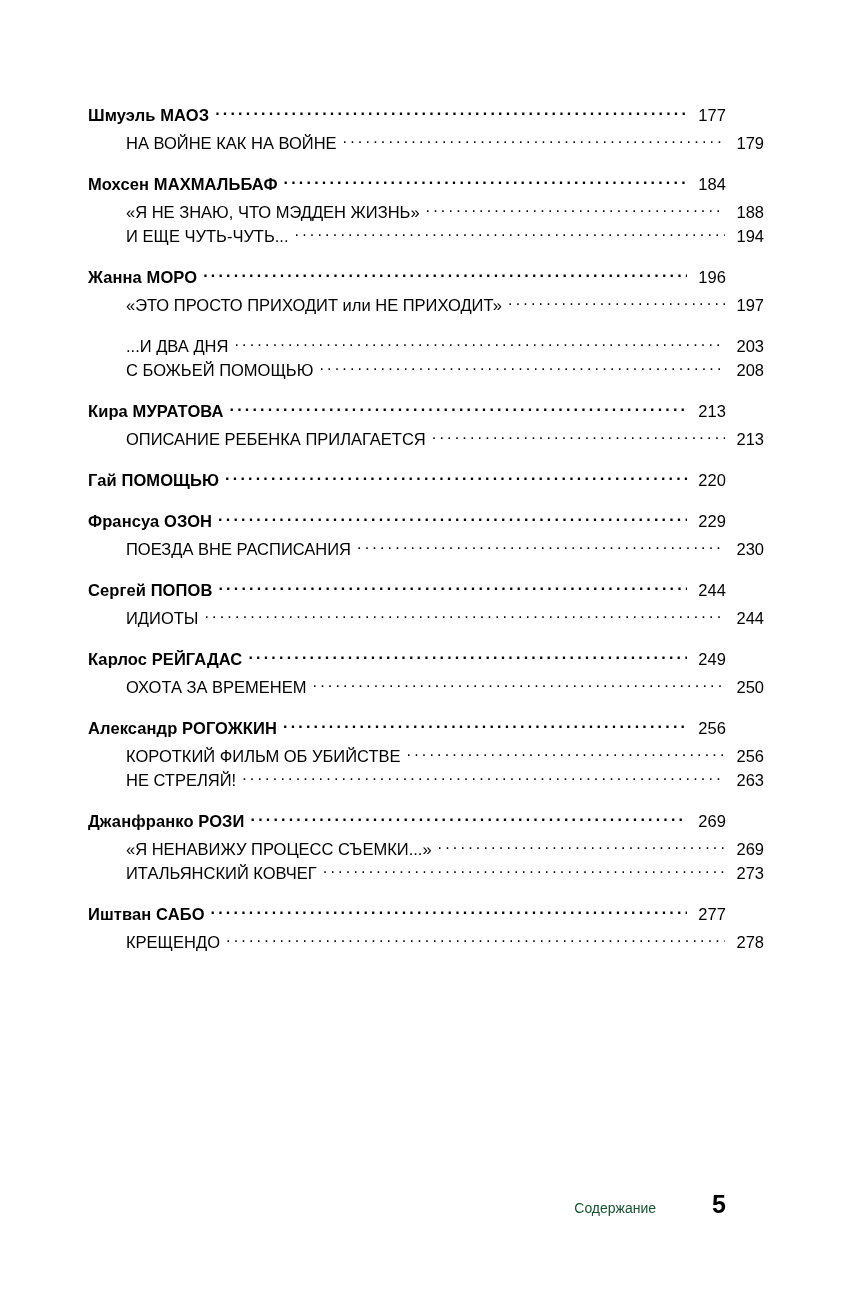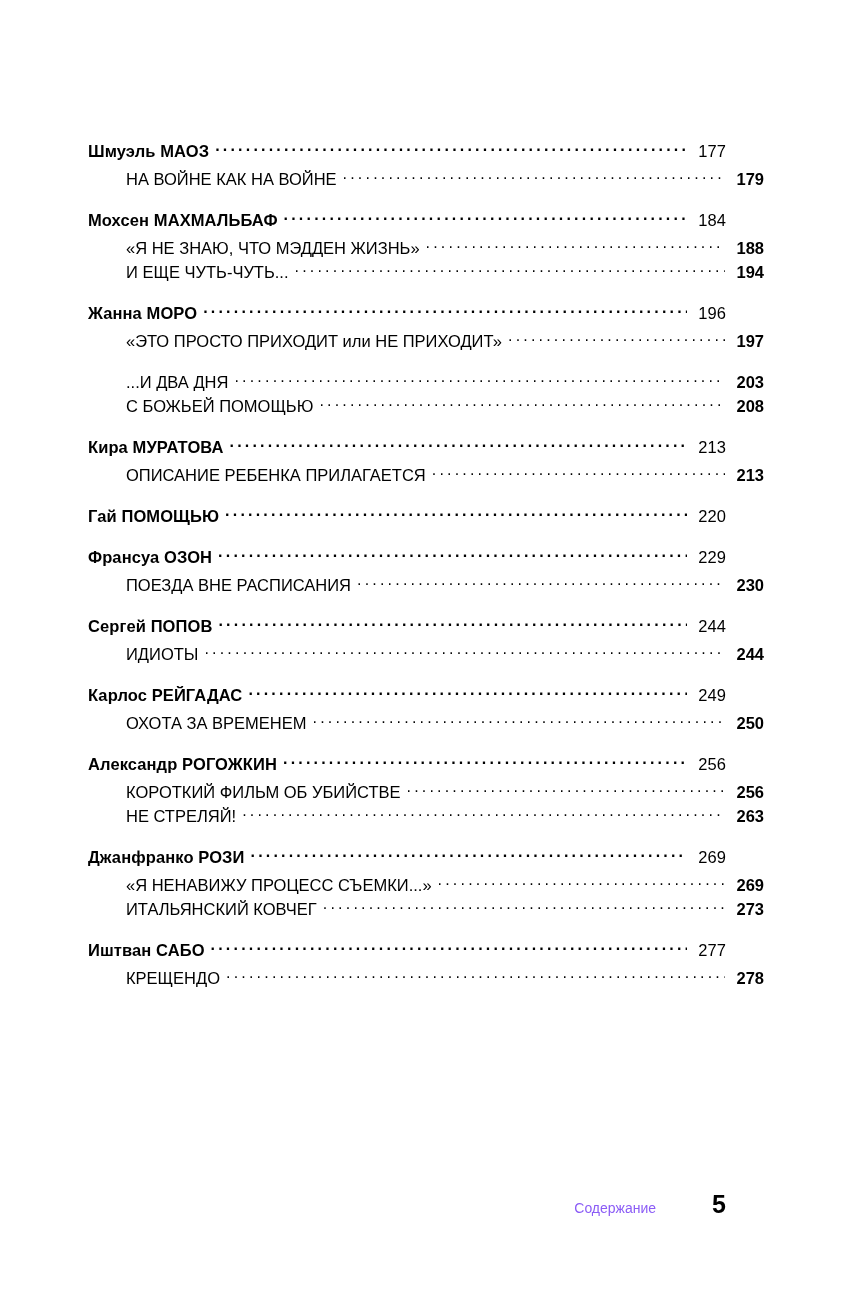--- a/index.html
+++ b/index.html
@@ -18,21 +18,20 @@
   .page {
     position: absolute;
     left: 0; top: 0;
     width: 844px;
     height: 1311px;
     box-sizing: border-box;
     padding: 104px 118px 0 88px;
   }
   .toc {
     width: 100%;
-    margin-top: 36px;
   }
   .group {
     margin-bottom: 22px;
   }
   .entry {
     display: flex;
     align-items: baseline;
     width: 100%;
     line-height: 1.0;
     margin-bottom: 6px;
@@ -73,34 +72,34 @@
     white-space: nowrap;
   }
   .page-num {
     flex: 0 0 auto;
     text-align: right;
     min-width: 34px;
     font-weight: normal;
     font-size: 16.5px;
   }
   .entry.work .page-num {
-    font-weight: bold;
+    font-weight: normal;
   }
   .footer {
     position: absolute;
     left: 88px;
     right: 118px;
     bottom: 92px;
     display: flex;
     align-items: baseline;
     justify-content: flex-end;
   }
   .footer-label {
     font-size: 14px;
-    color: #8b5cf6;
+    color: #14532d;
     margin-right: 56px;
   }
   .footer-page {
     font-size: 25px;
     font-weight: bold;
   }
 </style>
 </head>
 <body>
 

